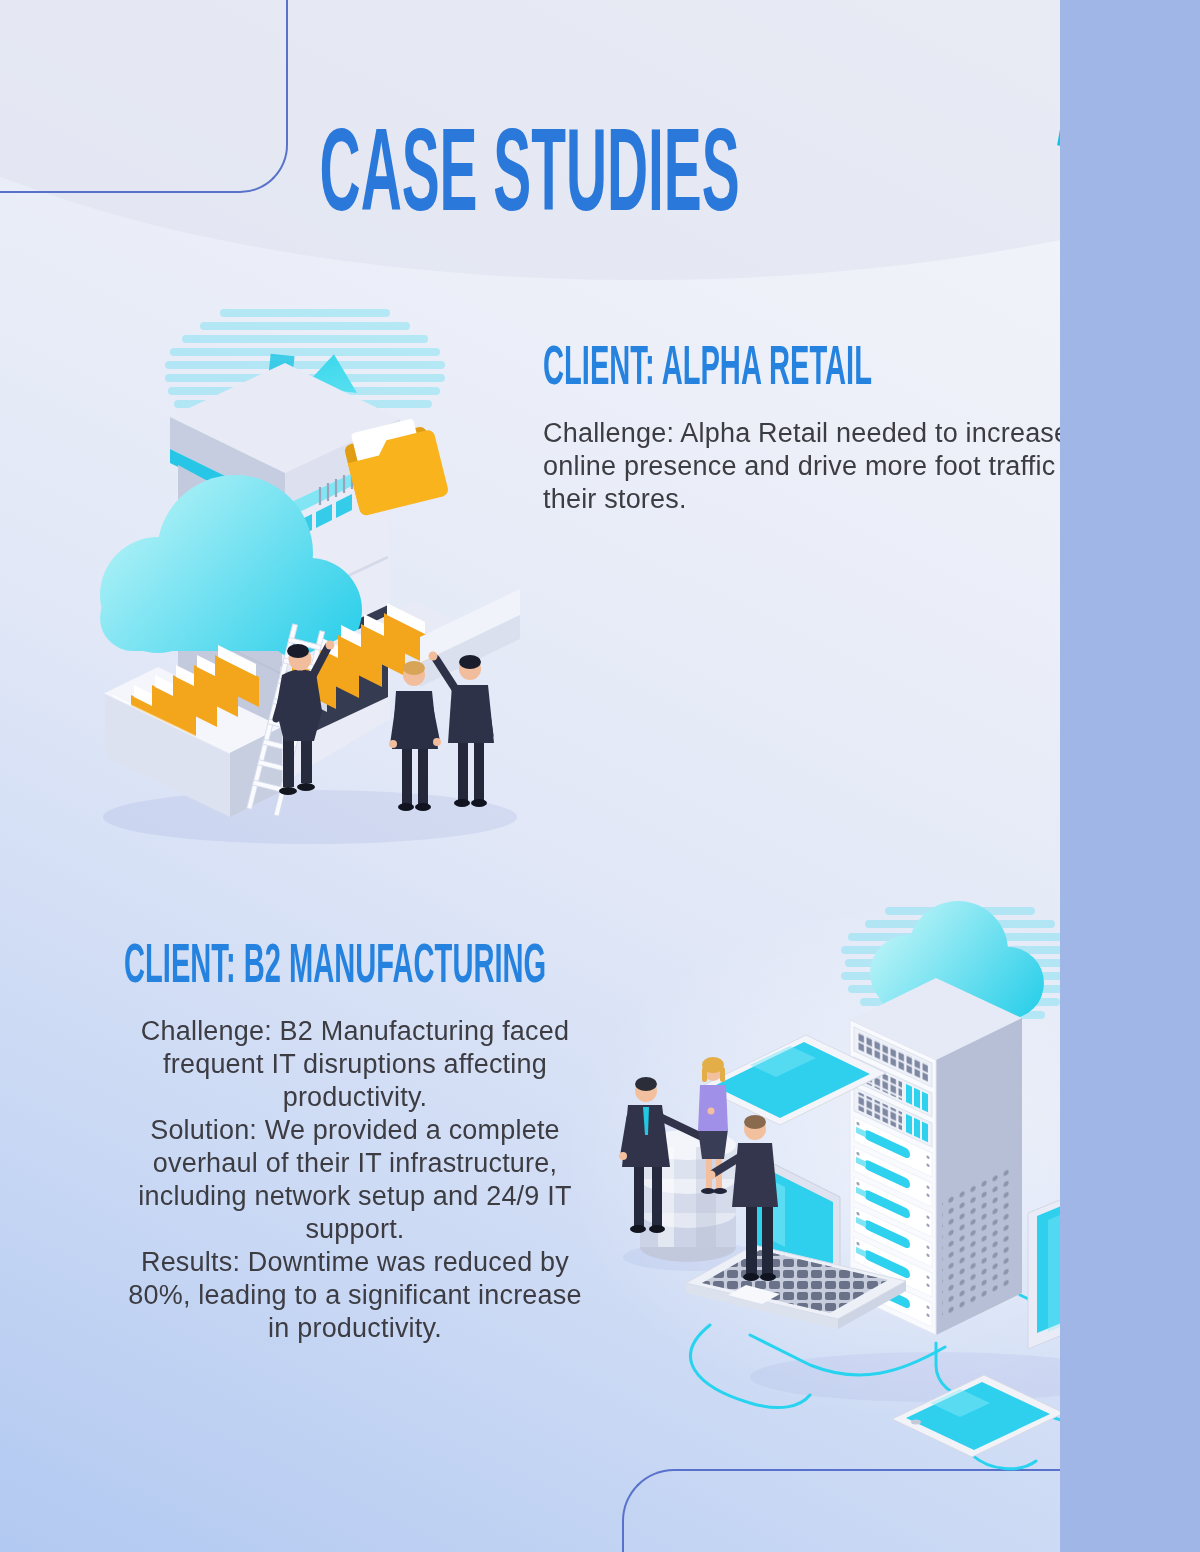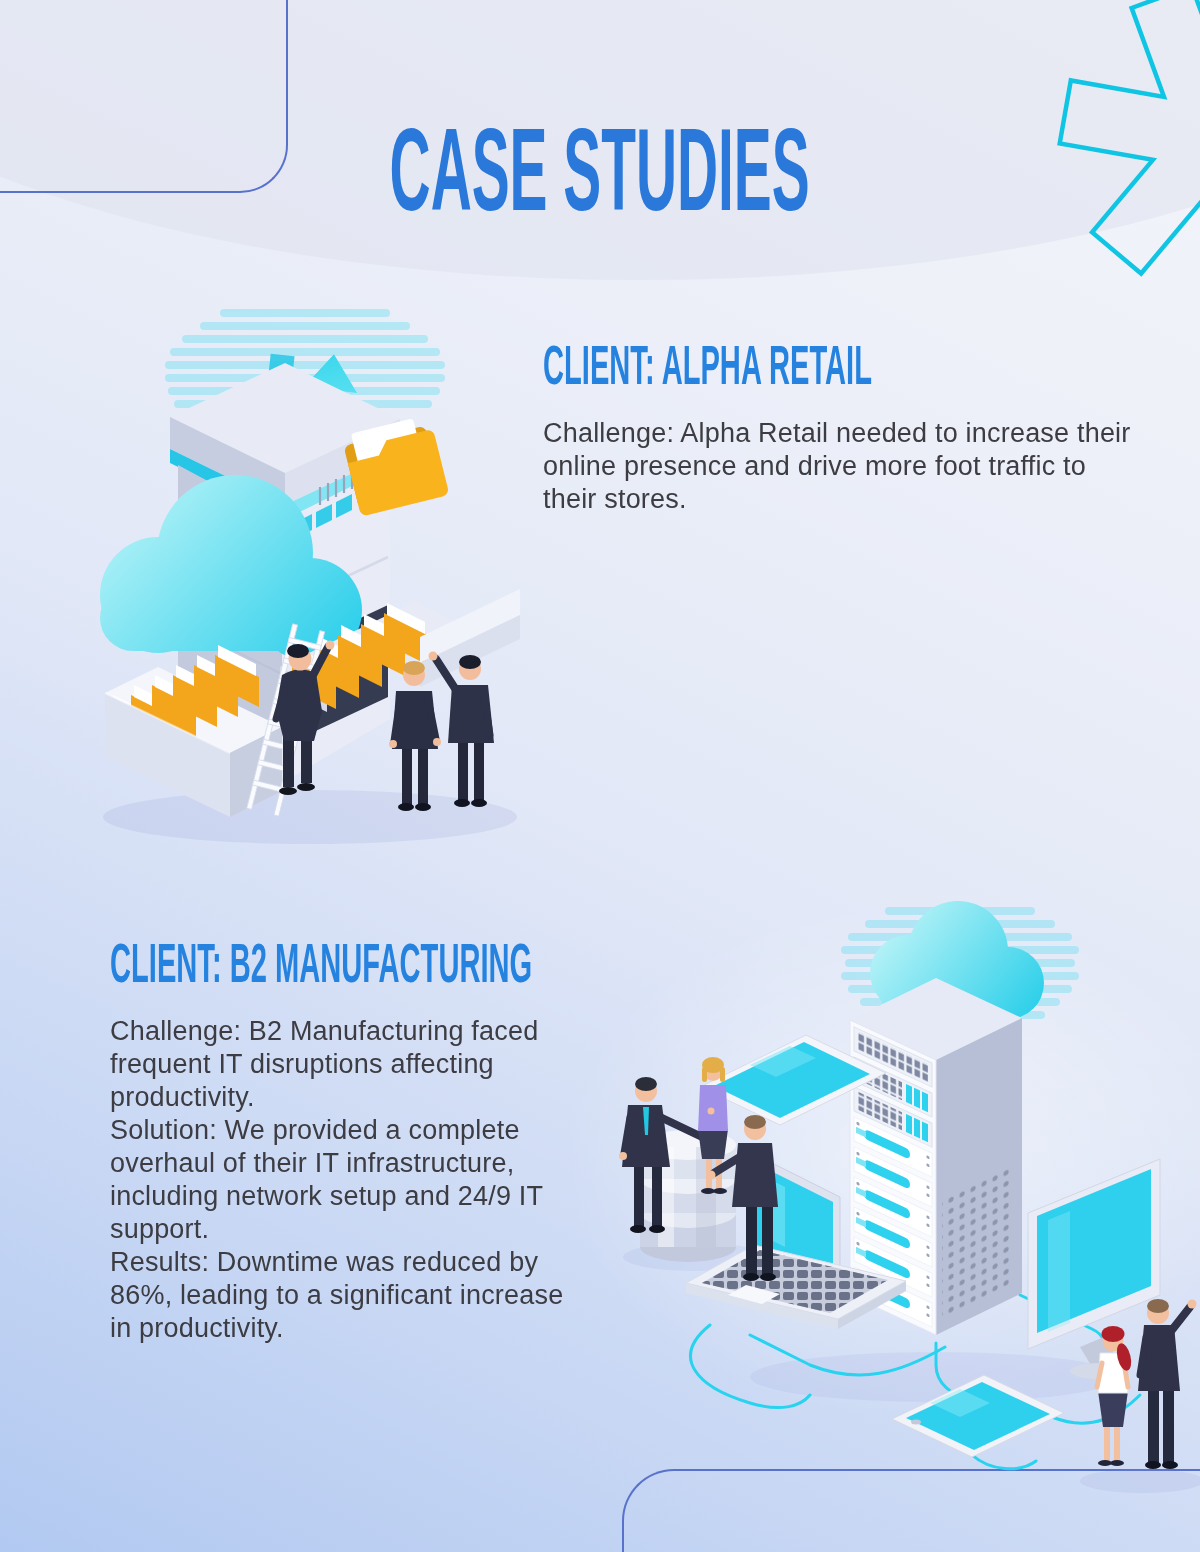--- a/index.html
+++ b/index.html
@@ -1,17 +1,17 @@
 <!DOCTYPE html>
 <html><head>
 <meta charset="utf-8">
 <style>
   html,body{margin:0;padding:0;background:#9fb6e6;}
   .page{
-    position:relative;width:1200px;height:1552px;overflow:hidden;
+    position:relative;width:1060px;height:1552px;overflow:hidden;
     font-family:"Liberation Sans",sans-serif;
     background:linear-gradient(206deg,#f4f5fa 0%,#eceff8 28%,#e2e8f7 52%,#c9d8f4 78%,#b2c9f1 100%);
   }
   .bg-curve-top{
     position:absolute;top:-380px;left:-240px;width:1760px;height:660px;
     border-radius:50%;background:rgba(223,225,238,.55);pointer-events:none;
   }
   .bg-glow{
     position:absolute;left:430px;top:800px;width:950px;height:720px;
     background:radial-gradient(closest-side,rgba(255,255,255,.5),rgba(255,255,255,0) 72%);
@@ -35,21 +35,21 @@
     transform:scaleX(0.49);transform-origin:center;
   }
   .section-heading{
     font-size:56px;line-height:1.05;color:#2583df;letter-spacing:0px;
     transform:scaleX(0.52);transform-origin:left center;margin:0 0 22px 0;
   }
   .case-text{position:absolute;color:#3c3c42;}
   .case-text .body{font-size:27px;line-height:33px;letter-spacing:.2px;}
   .case-text .body p{margin:0;}
   .text-alpha{left:543px;top:336px;width:604px;}
-  .text-b2{left:110px;top:934px;width:462px;}
+  .text-b2{left:124px;top:934px;width:462px;text-align:center;}
   .illus{position:absolute;}
   .illus-1{left:70px;top:295px;width:460px;height:570px;}
   .illus-2{left:600px;top:895px;width:600px;height:605px;}
 </style>
 </head>
 <body>
 
 <div class="page">
 
   <div class="bg-curve-top"></div>
@@ -260,21 +260,21 @@
     <div class="body">
       <p>Challenge: Alpha Retail needed to increase their online presence and drive more foot traffic to their stores.</p>
     </div>
   </div>
 
   <div class="case-text text-b2">
     <div><span class="cond section-heading">CLIENT: B2 MANUFACTURING</span></div>
     <div class="body">
       <p>Challenge: B2 Manufacturing faced frequent IT disruptions affecting productivity.</p>
       <p>Solution: We provided a complete overhaul of their IT infrastructure, including network setup and 24/9 IT support.</p>
-      <p>Results: Downtime was reduced by 86%, leading to a significant increase in productivity.</p>
+      <p>Results: Downtime was reduced by 80%, leading to a significant increase in productivity.</p>
     </div>
   </div>
 
   <svg class="illus illus-2" viewBox="0 0 600 605">
     <defs>
       <linearGradient id="cg2" gradientUnits="userSpaceOnUse" x1="290" y1="25" x2="420" y2="130">
         <stop offset="0" stop-color="#b9f3f7"></stop>
           <stop offset="1" stop-color="#2fd0ea"></stop>
       </linearGradient>
       <pattern id="sqp" patternUnits="userSpaceOnUse" width="8" height="9">

